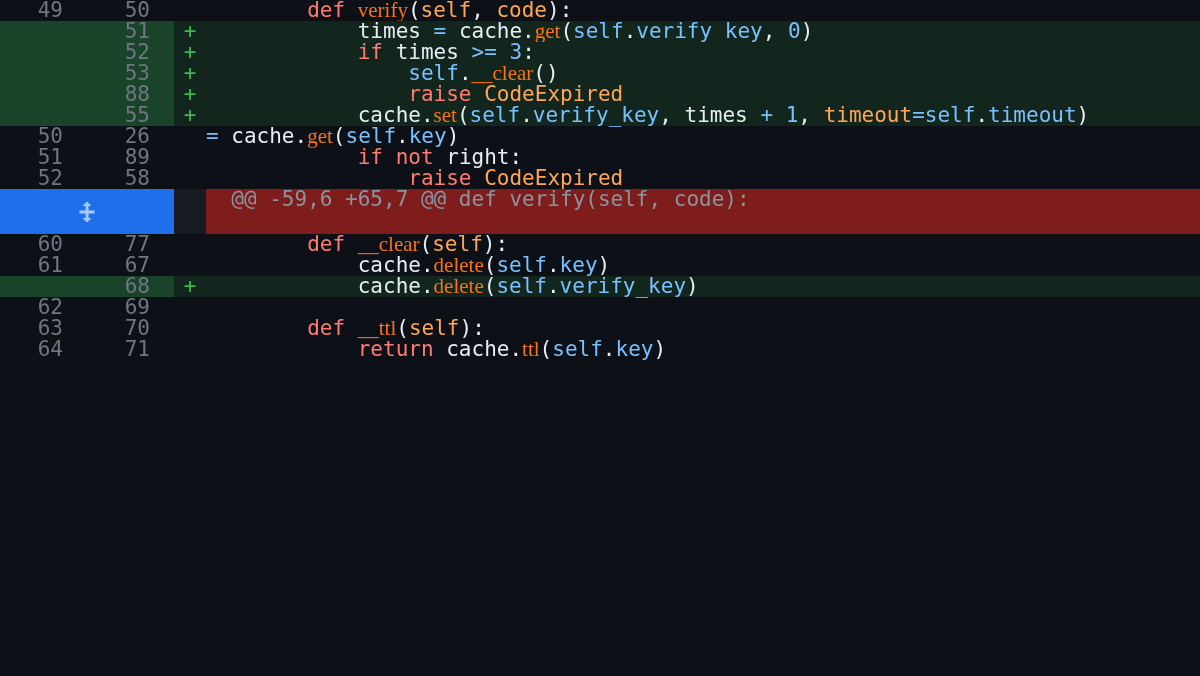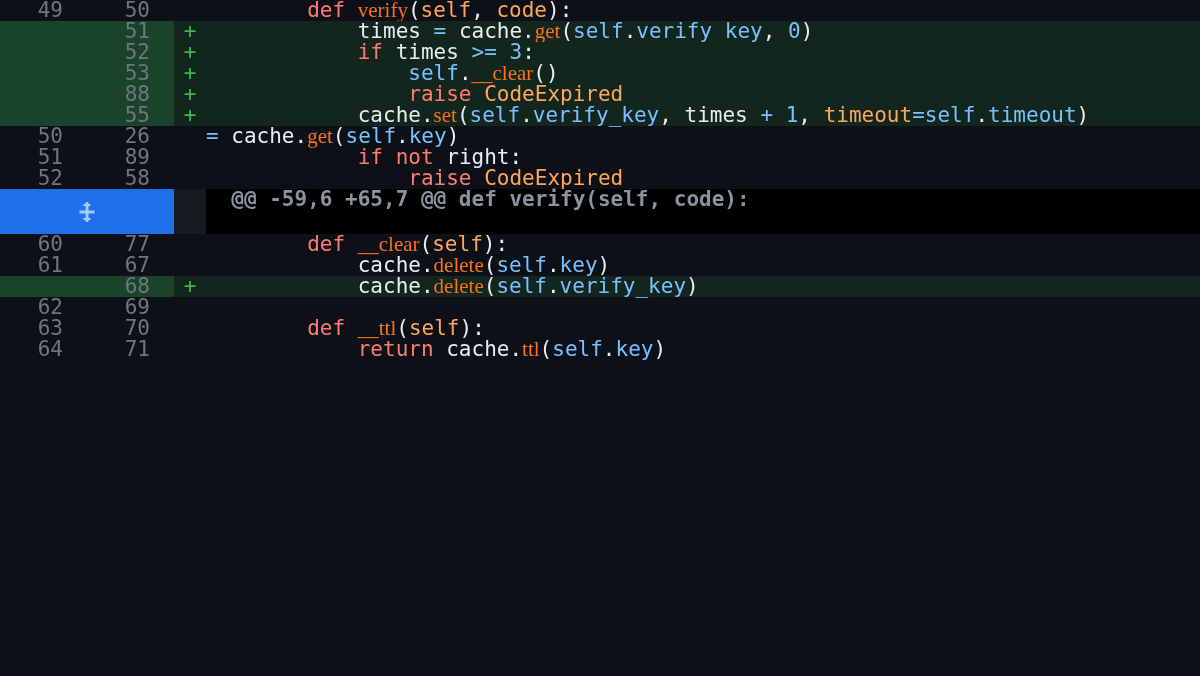--- a/index.html
+++ b/index.html
@@ -41,21 +41,21 @@
     white-space: pre;
     padding-right: 0;
     display: flex;
     align-items: flex-start;
   }
   
   .row.add .ln { background: #1a4429; }
   .row.add .marker { background: #12261e; color: #3fb950; }
   .row.add .code { background: #12261e; }
   
-  .row.hunk { background: #000000; height: 45px; font-weight: bold; }
+  .row.hunk { background: #7f1d1d; height: 45px; }
   .row.hunk .ln { background: #1f6feb; color: #a5c9ff; }
   .row.hunk .marker { background: #161b22; }
   .row.hunk .code { color: #8b949e; }
   .expand-svg { width: 24px; height: 24px; }
 
   
   .kw { color: #ff7b72; }   
   .fn { color: #f97316; font-family: Liberation Serif, serif; }   
   .op { color: #79c0ff; }   
   .at { color: #79c0ff; }   

